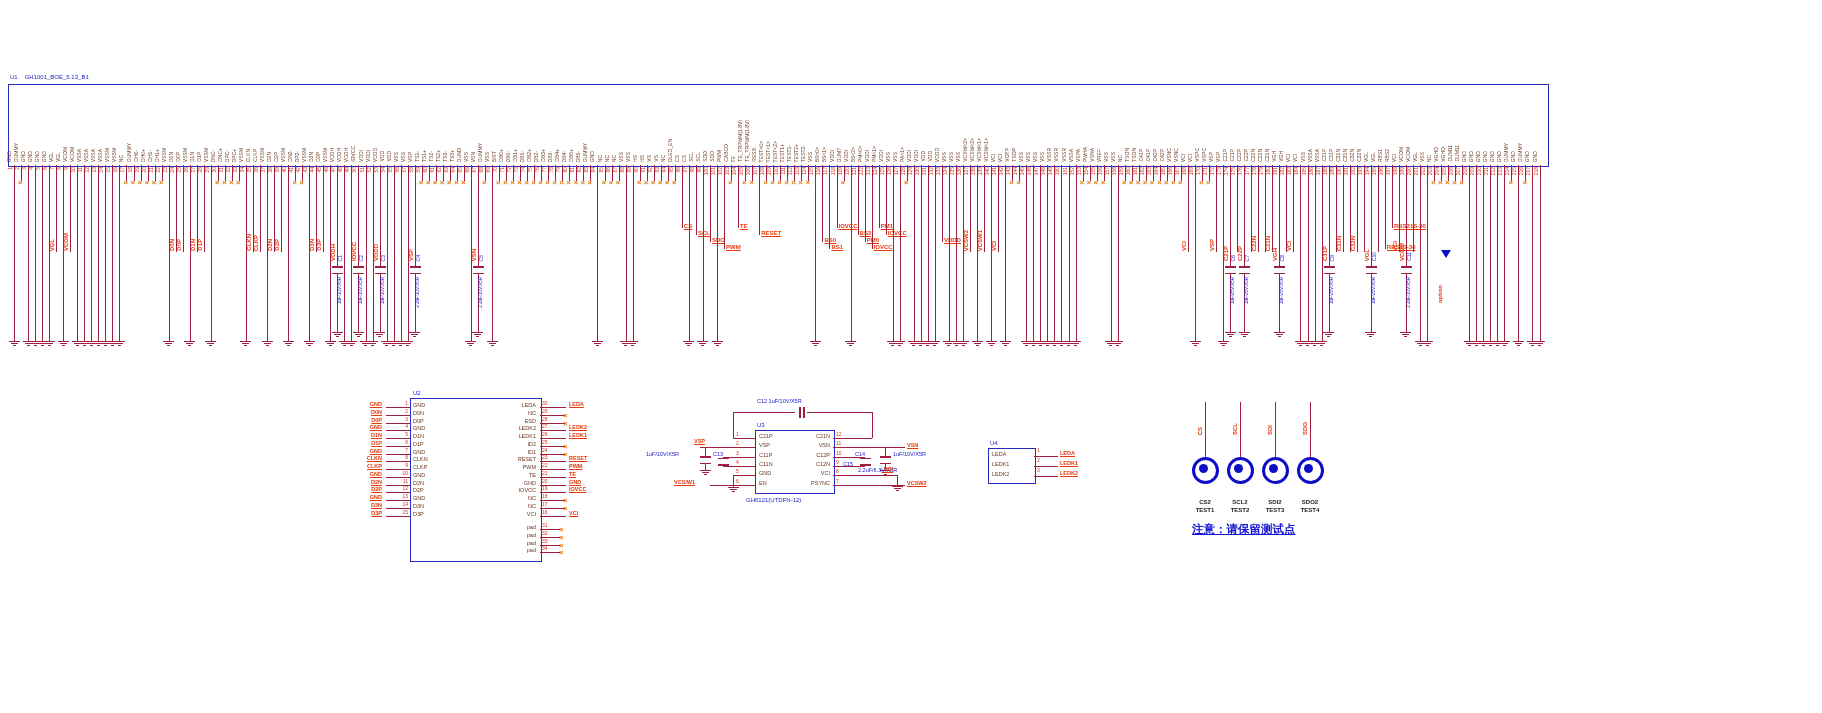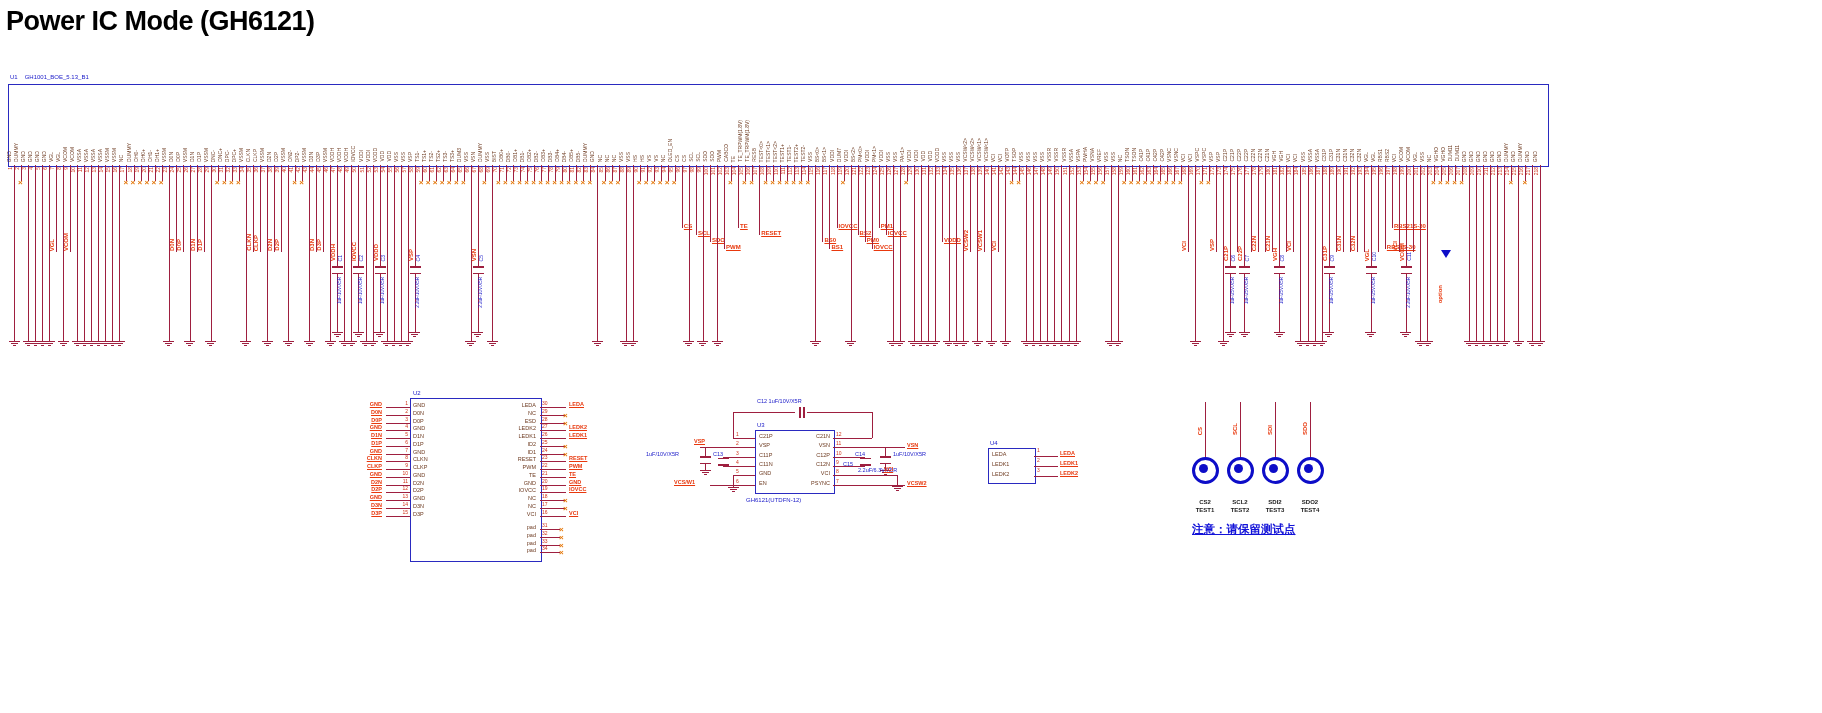--- a/index.html
+++ b/index.html
@@ -34,21 +34,20 @@
   .tp{position:absolute;width:21px;height:21px;border:3px solid #0d0dc8;border-radius:50%;background:#fff}
   .tp::after{content:"";position:absolute;left:4px;top:4px;width:9px;height:9px;border-radius:50%;background:#0d0dc8}
   .tpl{font-size:6px;font-weight:bold;color:#1a1a1a}
   .note{font-size:11.5px;font-weight:bold;color:#1212d8;text-decoration:underline}
   .tri{position:absolute;width:0;height:0;border-left:5px solid transparent;border-right:5px solid transparent;border-top:8px solid #0d0dc8}
 </style>
 </head>
 <body>
 
 <div id="stage">
-  <div class="t title" style="left:6px;top:8px">Power IC Mode (GH6121)</div>
 
   <div class="t u1hdr" style="left:10px;top:74px">
     <span>U1</span><span style="margin-left:7px">GH1001_BOE_5.13_B1</span>
   </div>
   <div class="box" style="left:8px;top:84px;width:1539px;height:81px"></div>
 
   <div class="t u1hdr" style="left:413px;top:390px">U2</div>
   <div class="box" style="left:410px;top:398px;width:130px;height:162px"></div>
 
   <div class="t u1hdr" style="left:757px;top:422px">U3</div>

